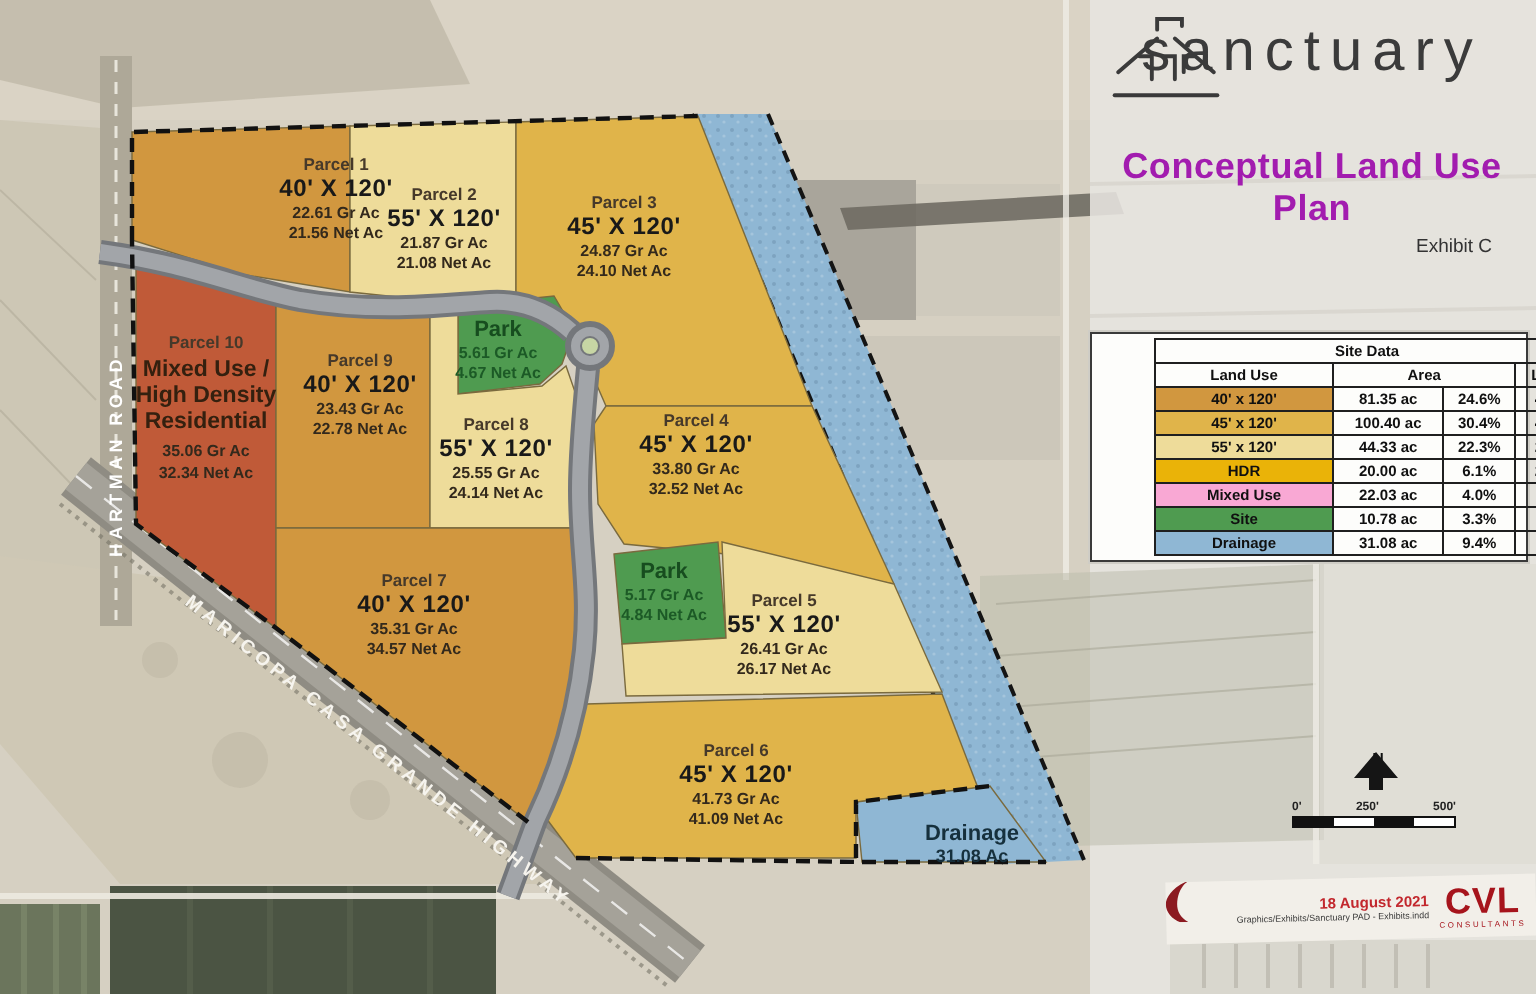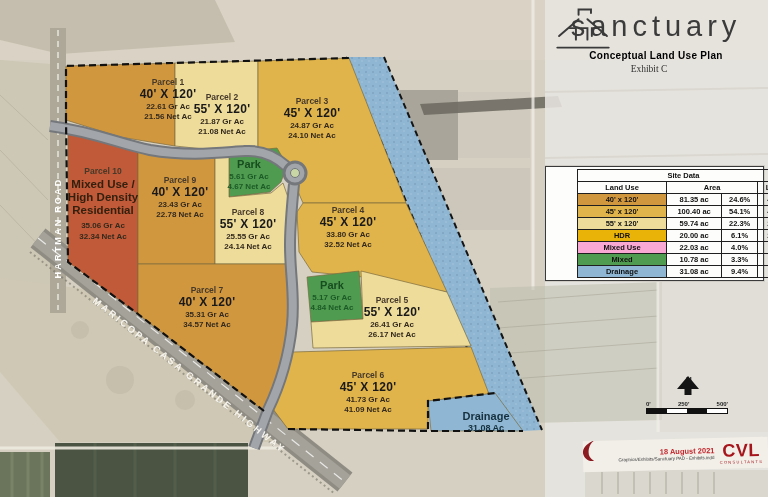--- a/index.html
+++ b/index.html
@@ -14,22 +14,22 @@
   .pk{font-size:11px;font-weight:bold;fill:#174d1f;}
   .pka{font-size:8px;font-weight:bold;fill:#1c5a26;}
   .dr{font-size:11px;font-weight:bold;fill:#16303d;}
   .dra{font-size:9px;font-weight:bold;fill:#16303d;}
   .roadlbl{font-size:9px;font-weight:bold;fill:#fff;letter-spacing:2.2px;text-anchor:middle;}
   .hwylbl{font-size:9.5px;font-weight:bold;fill:#f6f4ee;letter-spacing:2.6px;text-anchor:start;}
 
   
   #logo-block{position:absolute;left:552px;top:6px;width:208px;text-align:center;color:#3d3d3d;}
   #logo-name{font-size:29px;letter-spacing:5px;margin-top:4px;color:#3b3b3b;text-align:center;}
-  #plan-title{font-size:10px;font-weight:bold;letter-spacing:.3px;color:#000000;margin-top:7px;}
-  #exhibit{font-size:9.5px;color:#333;text-align:center;padding-right:14px;margin-top:3px;font-family:Liberation Serif, serif;}
+  #plan-title{font-size:18px;font-weight:bold;letter-spacing:.3px;color:#a21caf;margin-top:30px;}
+  #exhibit{font-size:9.5px;color:#333;text-align:right;padding-right:14px;margin-top:3px;}
 
   #site-table{position:absolute;left:545px;top:166px;width:213px;background:#fdfdfb;
               border:1px solid #3a3a3a;padding:2px;box-shadow:0 0 0 1px #cfcdc6;}
   #site-table table{width:100%;border-collapse:collapse;margin-left:29px;}
   #site-table td{border:1px solid #1f1f1f;font-size:7.5px;font-weight:bold;text-align:center;
                  padding:0;height:11px;line-height:11px;color:#101010;}
   .t-title td{font-size:9px;height:13px;line-height:13px;}
   .sep-b td{border-bottom:3px solid #111;}
   .sep-t td{border-top:2px solid #111;}
   .big td{font-size:8px;}
@@ -283,43 +283,43 @@
     </tr>
     <tr>
       <td style="background: rgb(209, 151, 63);">40' x 120'</td>
       <td>81.35 ac</td>
       <td>24.6%</td>
       <td>413</td>
     </tr>
     <tr>
       <td style="background: rgb(224, 180, 74);">45' x 120'</td>
       <td>100.40 ac</td>
-      <td>54.1%</td>
+      <td>30.4%</td>
       <td>436</td>
     </tr>
     <tr>
       <td style="background: rgb(238, 220, 154);">55' x 120'</td>
-      <td>59.74 ac</td>
+      <td>44.33 ac</td>
       <td>22.3%</td>
       <td>234</td>
     </tr>
     <tr>
       <td style="background: #eab308;">HDR</td>
       <td>20.00 ac</td>
       <td>6.1%</td>
       <td>240</td>
     </tr>
     <tr>
       <td style="background: #f9a8d4;">Mixed Use</td>
       <td>22.03 ac</td>
       <td>4.0%</td>
       <td></td>
     </tr>
     <tr>
-      <td style="background: rgb(79, 155, 80);">Mixed</td>
+      <td style="background: rgb(79, 155, 80);">Site</td>
       <td>10.78 ac</td>
       <td>3.3%</td>
       <td></td>
     </tr>
     <tr>
       <td style="background: rgb(143, 183, 212);">Drainage</td>
       <td>31.08 ac</td>
       <td>9.4%</td>
       <td></td>
     </tr>

